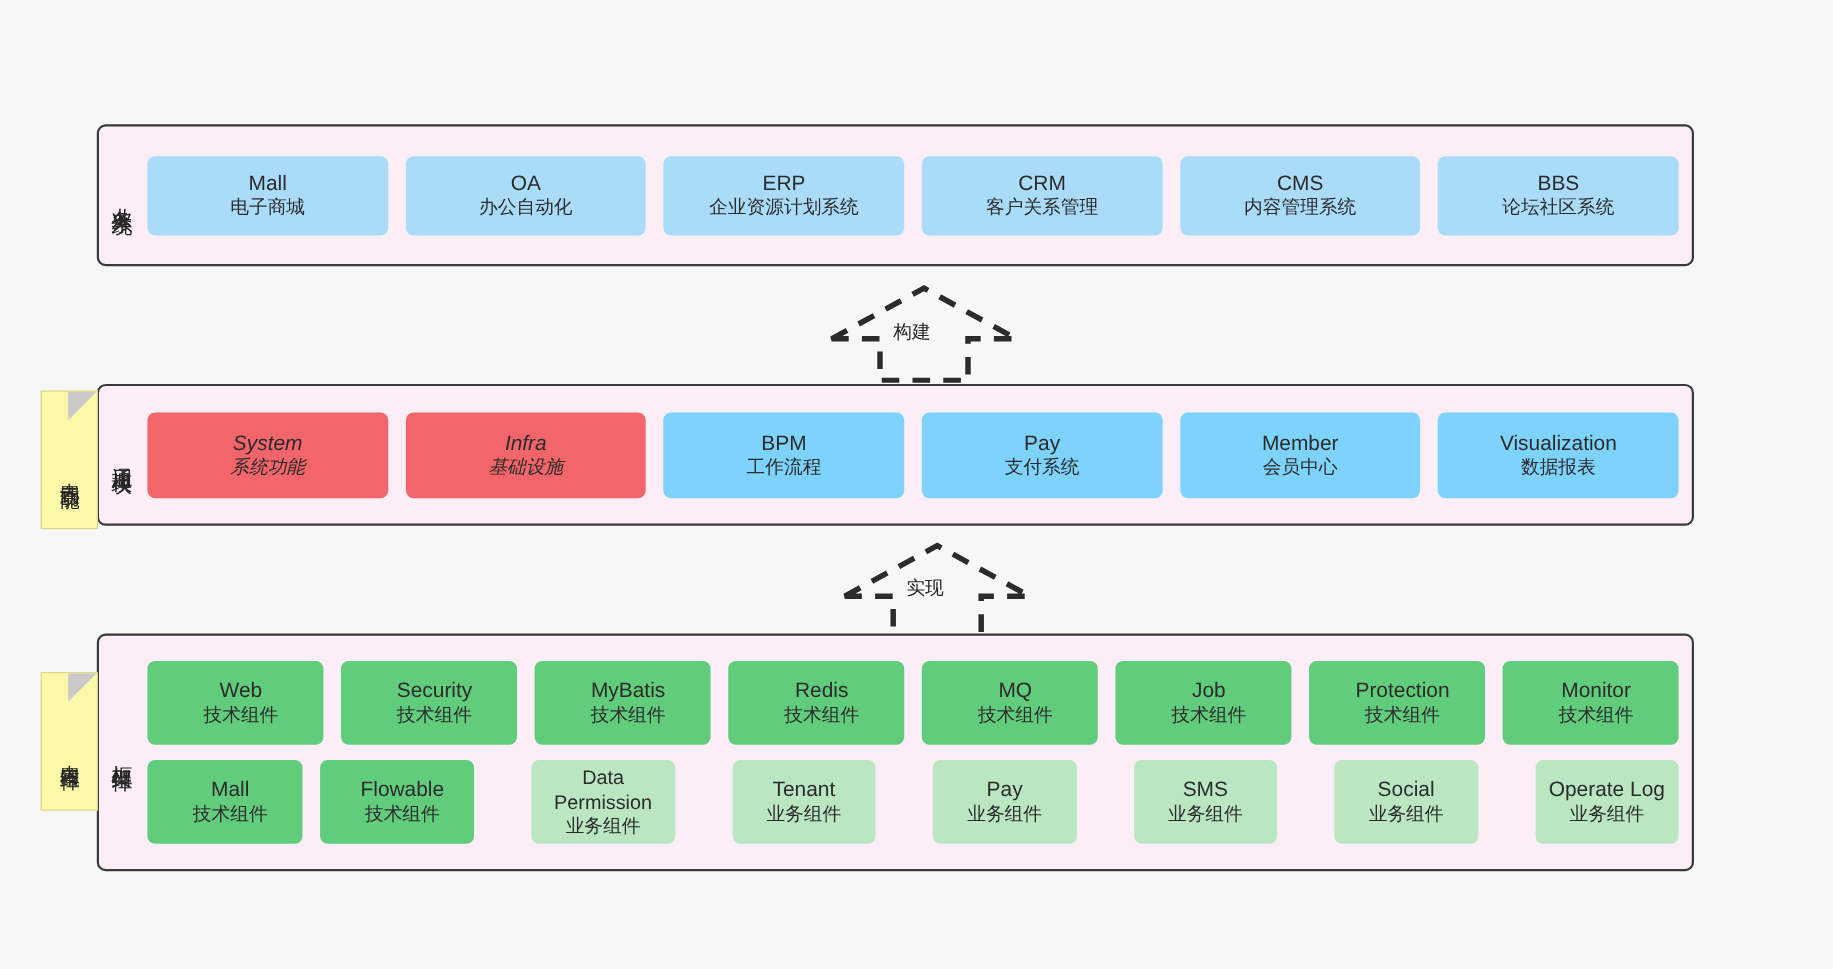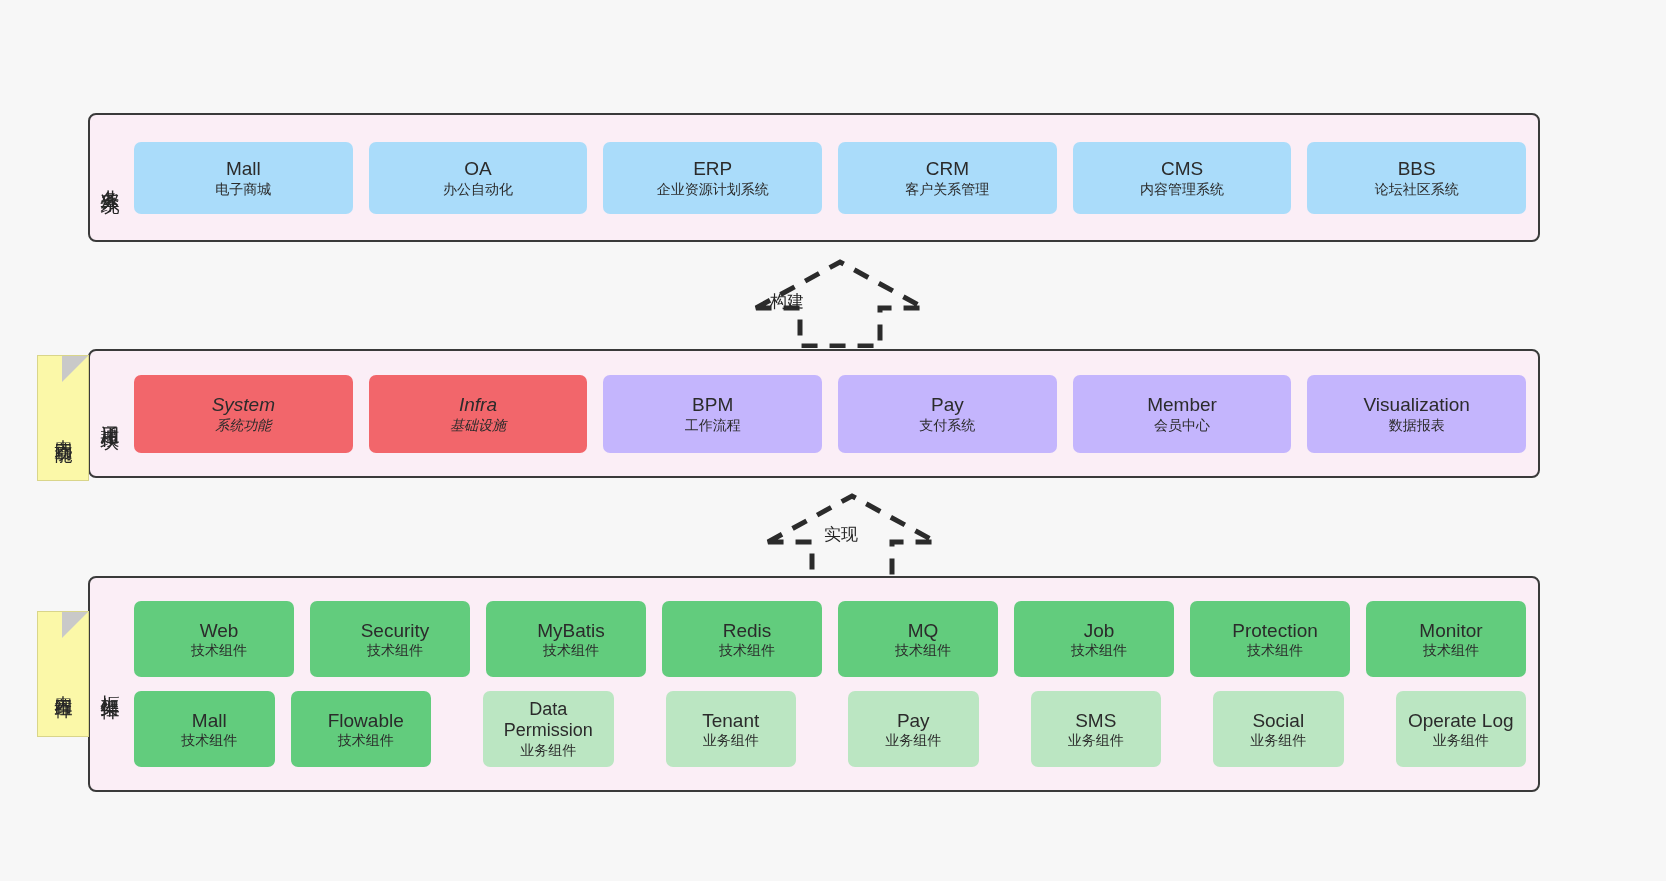--- a/index.html
+++ b/index.html
@@ -53,27 +53,27 @@
     display: flex;
     flex-direction: column;
     align-items: center;
     justify-content: center;
     text-align: center;
     color: #2b2b2b;
     line-height: 1.22;
     padding: 4px 6px;
   }
   .card .t  { font-size: 19px; }
-  .card .s  { font-size: 14px; }
+  .card .s  { font-size: 17px; }
   .card.multi .t { font-size: 18px; }
 
   
   .c-blue      { background: #aadcfa; }
   .c-red       { background: #f2666b; font-style: italic; }
-  .c-pink      { background: #c4b5fd; }
+  .c-pink      { background: #7dd3fc; }
   .c-green     { background: #62cc7d; padding-left: 16px; }
   .c-greenlite { background: #bbe6c2; margin-left: 36px; }
 
   
   #layer-business { left: 88px;  top: 113px; width: 1452px; height: 129px; }
   #layer-common   { left: 88px;  top: 349px; width: 1452px; height: 129px; }
   #layer-frame    { left: 88px;  top: 576px; width: 1452px; height: 216px; }
 
   #layer-business .card { height: 72px; }
   #layer-common   .card { height: 78px; }
@@ -85,21 +85,21 @@
     pointer-events: none;
   }
   .arrow-label {
     position: absolute;
     font-size: 17px;
     color: #262626;
     background: transparent;
     white-space: nowrap;
   }
   #arrow-build { left: 752px; top: 256px; width: 176px; height: 92px; }
-  #arrow-build-label { left: 770px; top: 290px; }
+  #arrow-build-label { left: 812px; top: 290px; }
   #arrow-impl  { left: 764px; top: 490px; width: 176px; height: 92px; }
   #arrow-impl-label  { left: 824px; top: 523px; }
 
   
   .note {
     position: absolute;
     background: #fbf8a8;
     border: 1px solid #d9d58a;
     display: flex;
     align-items: center;

